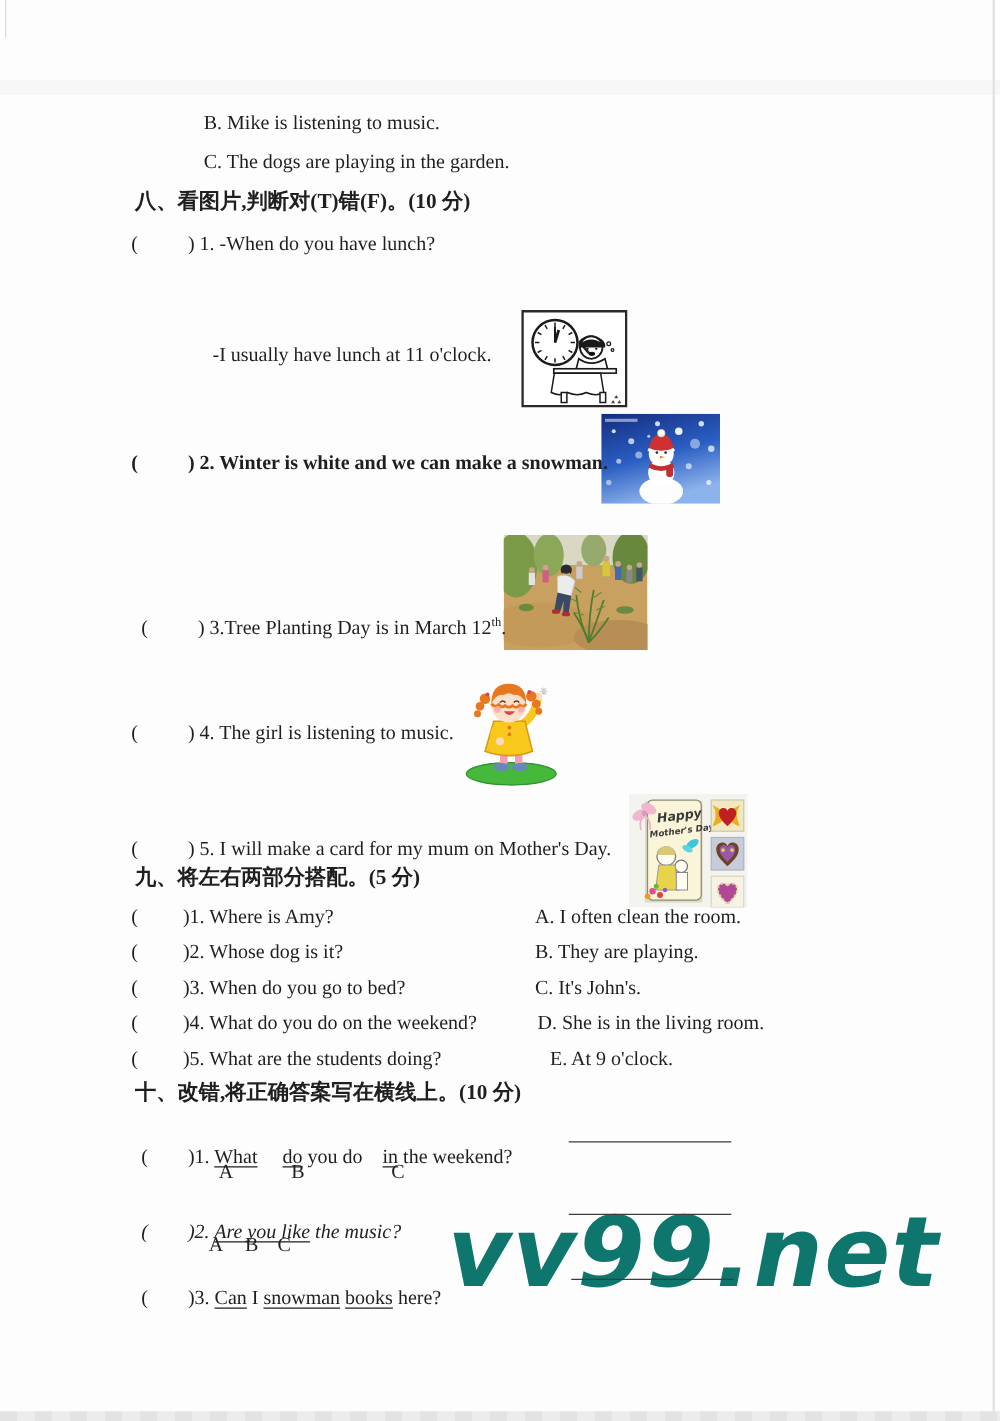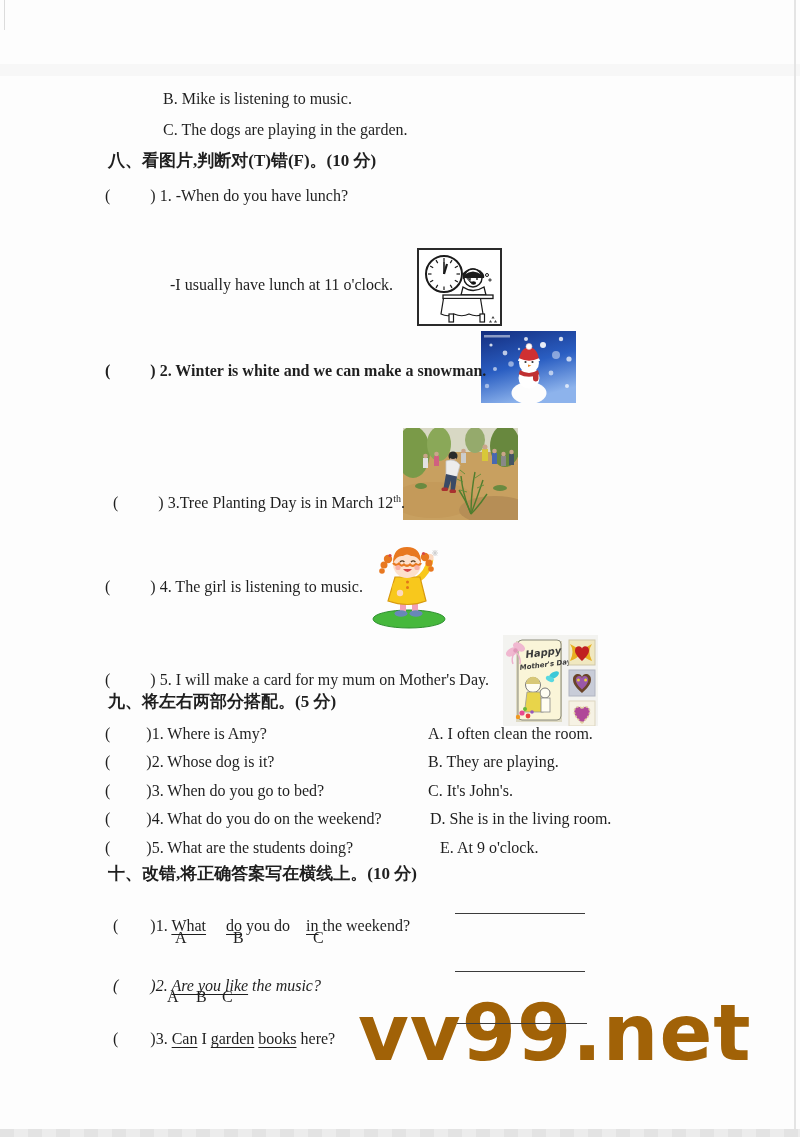--- a/index.html
+++ b/index.html
@@ -4,23 +4,23 @@
 <style>
   html,body{margin:0;padding:0;}
   body{width:800px;height:1137px;background:#fdfdfd;position:relative;overflow:hidden;
        font-family:"Liberation Serif","DejaVu Serif",serif;color:#1f1f1f;}
   .abs{position:absolute;white-space:pre;}
   .t{font-size:16px;line-height:19px;}
   .heading{font-size:17px;font-weight:bold;line-height:21px;font-family:"Liberation Serif","DejaVu Serif",serif;}
   .u{text-decoration:underline;text-underline-offset:3px;text-decoration-thickness:1px;}
   sup.th{font-size:10px;vertical-align:6px;}
   .blank{position:absolute;width:130px;height:0;border-bottom:1.5px solid #3c3c3c;z-index:3;}
-  .watermark{position:absolute;left:358px;top:994px;z-index:1;
+  .watermark{position:absolute;left:358px;top:964px;z-index:1;
              font-family:"DejaVu Sans","Liberation Sans",sans-serif;font-weight:bold;
-             font-size:78px;line-height:1;color:#a16207;letter-spacing:1px;}
+             font-size:78px;line-height:1;color:#0f766e;letter-spacing:1px;font-style:italic;}
   .content{z-index:2;}
   .band{position:absolute;left:0;top:64px;width:800px;height:12px;background:#f7f7f7;}
   .rightline{position:absolute;left:794px;top:0;width:2px;height:1137px;background:#e4e4e4;}
   .leftmark{position:absolute;left:4px;top:0;width:1px;height:30px;background:#dcdcdc;}
   .bottomstrip{position:absolute;left:0;top:1129px;width:800px;height:8px;
     background:repeating-linear-gradient(90deg,#e3e3e3 0 14px,#ececec 14px 28px);}
   svg{display:block;}
 </style>
 </head>
 <body>
@@ -288,15 +288,15 @@
 
 <div class="abs t content" style="left:105px;top:957px;font-style:italic;">
   <span>(        )2. </span><span class="u">Are you like</span><span> the music?</span>
 </div>
 <div class="blank" style="left:455px;top:971px;"></div>
 <div class="abs t content" style="left:167px;top:987px;">A</div>
 <div class="abs t content" style="left:196px;top:987px;">B</div>
 <div class="abs t content" style="left:222px;top:987px;">C</div>
 
 <div class="abs t content" style="left:105px;top:1010px;">
-  <span>(        )3. </span><span class="u">Can</span><span> I </span><span class="u">garden</span><span> </span><span class="u">books</span><span> here?</span>
+  <span>(        )3. </span><span class="u">Can</span><span> I </span><span class="u">snowman</span><span> </span><span class="u">books</span><span> here?</span>
 </div>
 <div class="blank" style="left:457px;top:1023px;"></div>
 
 </body></html>

